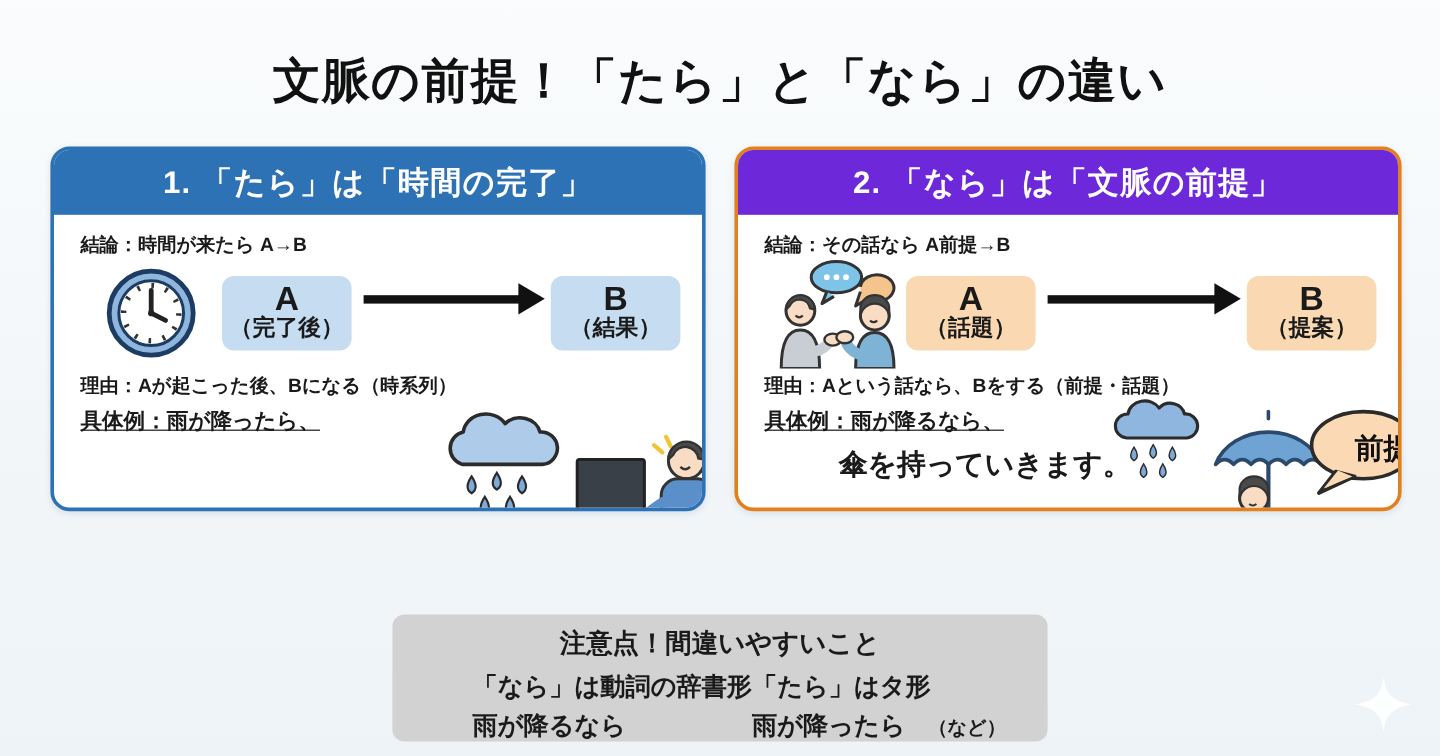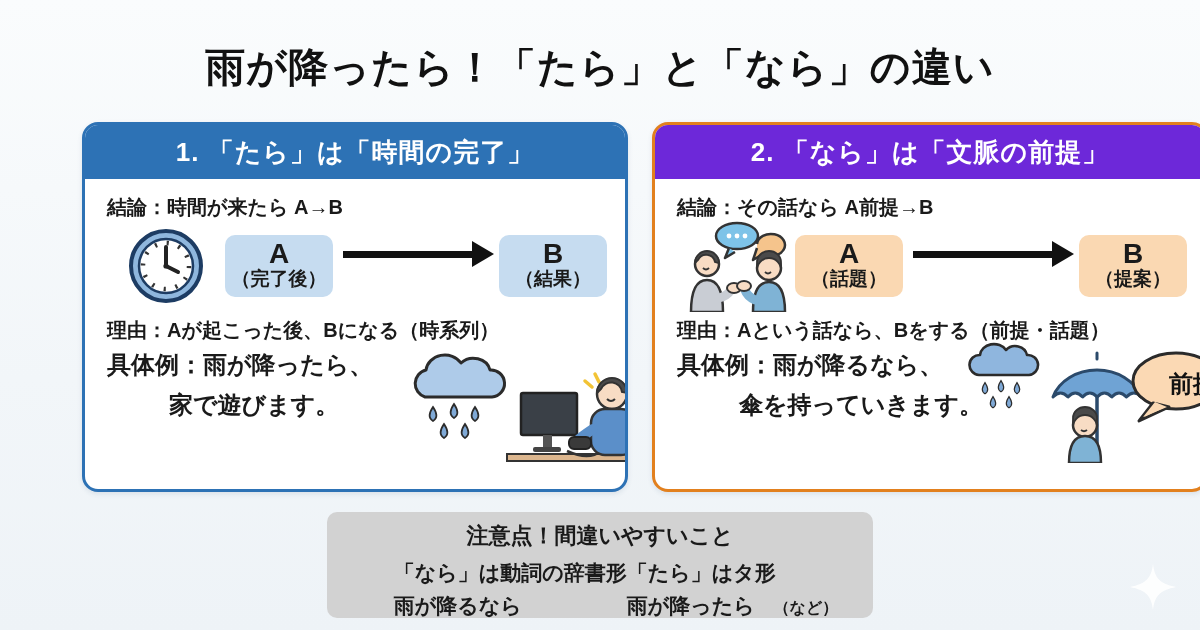--- a/index.html
+++ b/index.html
@@ -12,55 +12,54 @@
     position:relative; width:1200px; height:630px; overflow:hidden;
     background:linear-gradient(180deg,#fafcfd 0%,#f2f6f9 60%,#eef3f7 100%);
   }
   .page-title {
     position:absolute; top:40px; left:0; width:100%;
     text-align:center; font-size:40px; font-weight:900; letter-spacing:1px;
     color:#111;
   }
   
   .card {
-    position:absolute; top:122px; height:370px; background:#fff;
+    position:absolute; top:122px; height:304px; background:#fff;
     border-radius:16px; border:3px solid; overflow:hidden;
     box-shadow:0 2px 5px rgba(60,90,120,.12);
-    margin-left:40px;
   }
   .card-tara { left:42px;  width:546px; border-color:#2d72b5; }
   .card-nara { left:612px; width:556px; border-color:#e2801e; }
   .card-header {
     height:54px; line-height:54px; text-align:center;
     color:#fff; font-size:26px; font-weight:800; letter-spacing:1px;
   }
   .card-tara .card-header { background:#2d72b5; }
   .card-nara .card-header { background:#6d28d9; }
   .card-body { position:relative; padding:12px 18px 0 22px; }
-  .line { font-size:20px; font-weight:800; line-height:1.25; }
+  .line { font-size:16px; font-weight:800; line-height:1.25; }
   .conclusion { margin:4px 0 2px; }
   .reason { margin:8px 0 4px; }
   
   .diagram-row { display:flex; align-items:center; height:88px; margin:2px 0 4px; }
   .diagram-icon { flex:0 0 118px; display:flex; justify-content:center; align-items:center; }
   .ab-box {
     flex:0 0 108px; border-radius:10px; text-align:center; padding:5px 2px 6px;
   }
   .card-tara .ab-box { background:#c6dcf0; }
   .card-nara .ab-box { background:#fad8b2; }
   .ab-main { display:block; font-size:28px; font-weight:800; line-height:1.0; }
   .ab-sub  { display:block; font-size:19px; font-weight:800; line-height:1.2; }
   .arrow { flex:1; height:7px; background:#111; position:relative; margin:0 26px 24px 10px; }
   .arrow::after {
     content:""; position:absolute; right:-21px; top:50%; transform:translateY(-50%);
     border-left:22px solid #111; border-top:13px solid transparent; border-bottom:13px solid transparent;
   }
   
   .example { position:relative; margin-top:6px; height:118px; }
-  .example-l1 { font-size:24px; font-weight:800; }
+  .example-l1 { font-size:18px; font-weight:800;text-decoration:underline; }
   .example-l2 { font-size:24px; font-weight:800; margin:8px 0 0 62px; }
   .illus { position:absolute; }
   .tara-cloud { top:-4px; left:290px; }
   .tara-boy   { top:8px;  left:398px; }
   .nara-cloud { top:-14px; left:282px; }
   .nara-woman { top:2px;  left:368px; }
   .nara-bubble{ top:0px;  left:452px; width:96px; height:76px; }
   .bubble-label {
     position:absolute; top:19px; left:0; width:88px; text-align:right;
     font-size:24px; font-weight:800; color:#111;
@@ -76,21 +75,21 @@
   .note-col p { font-size:21px; font-weight:800; line-height:1.55; }
   .note-small { font-size:16px; font-weight:800;margin-left:13px; }
   .sparkle { position:absolute; right:24px; bottom:20px; opacity:.92; }
   svg { display:block; }
 </style>
 </head>
 <body>
 
 <div class="canvas">
 
-  <h1 class="page-title">雨が降ったら！「たら」と「なら」の違い</h1>
+  <h1 class="page-title">文脈の前提！「たら」と「なら」の違い</h1>
 
   <section class="card card-tara">
     <header class="card-header">1. 「たら」は「時間の完了」</header>
     <div class="card-body">
       <p class="line conclusion">結論：時間が来たら A→B</p>
 
       <div class="diagram-row">
         <span class="diagram-icon">
           <svg width="80" height="80" viewBox="0 0 80 80">
             <circle cx="40" cy="40" r="35" fill="#8fb7de" stroke="#1d3c63" stroke-width="4"></circle>
@@ -109,21 +108,20 @@
         <div class="ab-box">
           <span class="ab-main">B</span>
           <span class="ab-sub">（結果）</span>
         </div>
       </div>
 
       <p class="line reason">理由：Aが起こった後、Bになる（時系列）</p>
 
       <div class="example">
         <p class="example-l1">具体例：雨が降ったら、</p>
-        <p class="example-l2">家で遊びます。</p>
 
         <span class="illus tara-cloud">
           <svg width="118" height="100" viewBox="0 0 118 100">
             <path d="M28,52 a14,14 0 0 1 1,-27 a19,17 0 0 1 35,-7 a17,15 0 0 1 29,7 a13,13 0 0 1 2,27 z" fill="#aecbe9" stroke="#2b2b2b" stroke-width="3" stroke-linejoin="round"></path>
             <g fill="#7fa9d6" stroke="#2b2b2b" stroke-width="1.8">
               <path transform="translate(36,70)" d="M0,-8 C4,-2 5,3 0,6 C-5,3 -4,-2 0,-8 z"></path>
               <path transform="translate(57,67)" d="M0,-8 C4,-2 5,3 0,6 C-5,3 -4,-2 0,-8 z"></path>
               <path transform="translate(78,70)" d="M0,-8 C4,-2 5,3 0,6 C-5,3 -4,-2 0,-8 z"></path>
               <path transform="translate(47,87)" d="M0,-8 C4,-2 5,3 0,6 C-5,3 -4,-2 0,-8 z"></path>
               <path transform="translate(68,87)" d="M0,-8 C4,-2 5,3 0,6 C-5,3 -4,-2 0,-8 z"></path>

